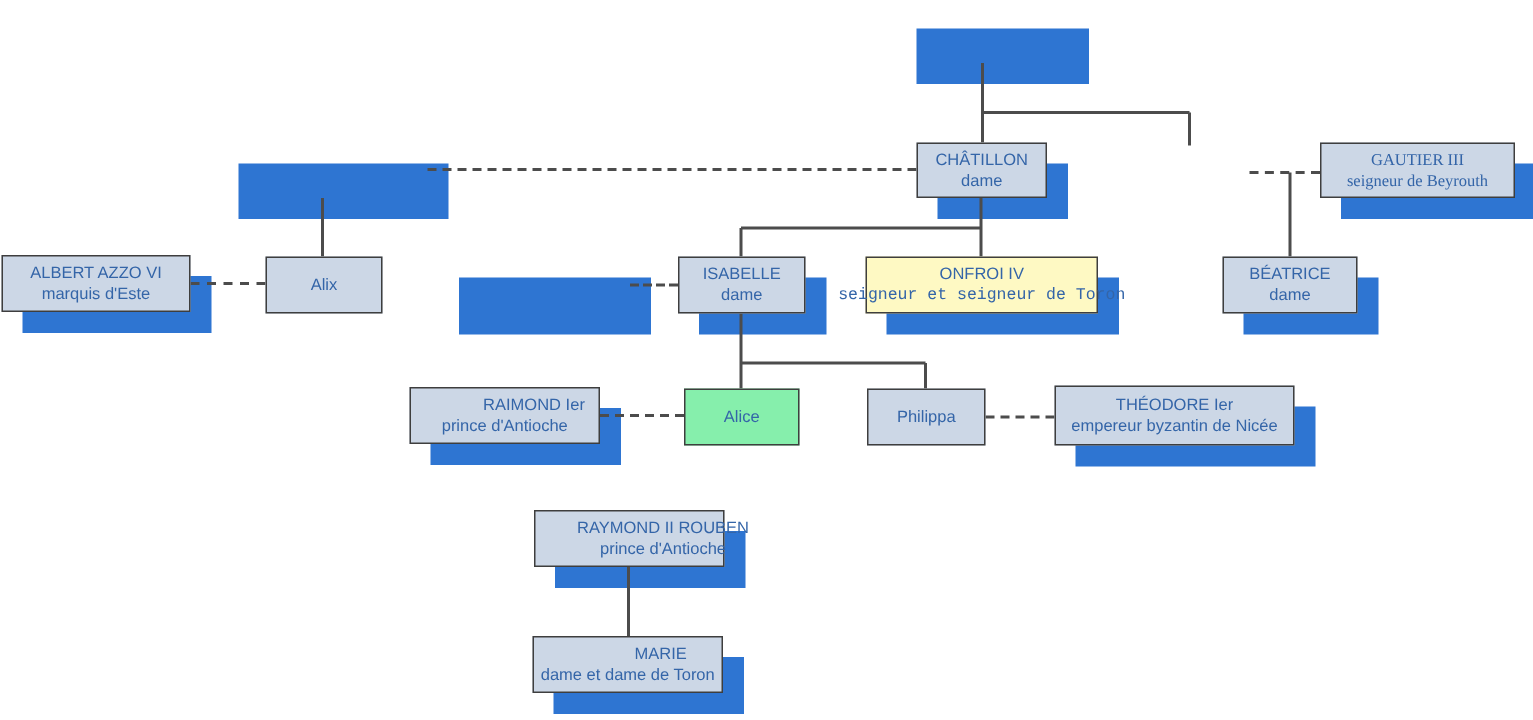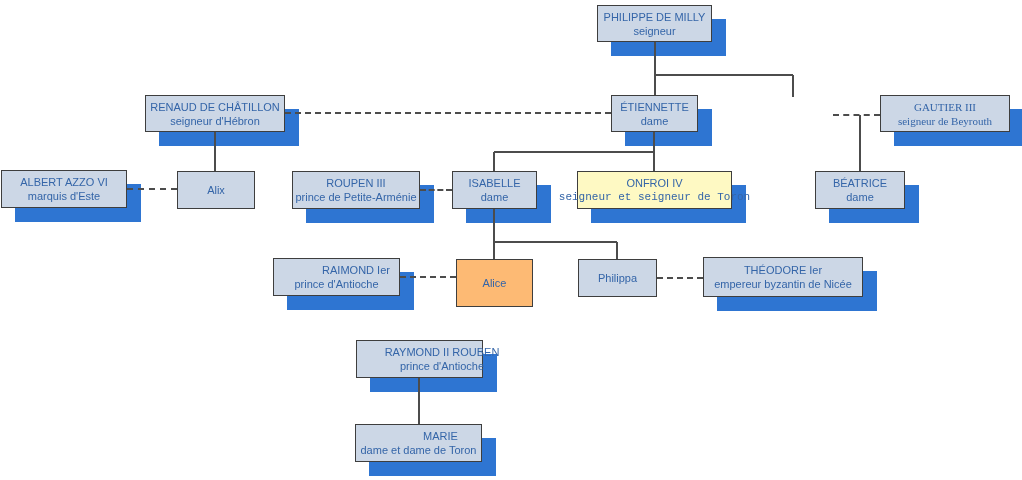--- a/index.html
+++ b/index.html
@@ -54,64 +54,52 @@
     <div class="connector" style="left: 493px; top: 209px; width: 0px; height: 50px; border-left: 2px solid rgb(76, 76, 76);"></div>
     <div class="connector" style="left: 494px; top: 241px; width: 123px; height: 0px; border-top: 2px solid rgb(76, 76, 76);"></div>
     <div class="connector" style="left: 616px; top: 242px; width: 0px; height: 17px; border-left: 2px solid rgb(76, 76, 76);"></div>
     <div class="connector" style="left: 418px; top: 378px; width: 0px; height: 46px; border-left: 2px solid rgb(76, 76, 76);"></div>
     <div class="connector" style="left: 285px; top: 112px; width: 326px; height: 0px; border-top: 2px dashed rgb(76, 76, 76);"></div>
     <div class="connector" style="left: 833px; top: 114px; width: 47px; height: 0px; border-top: 2px dashed rgb(76, 76, 76);"></div>
     <div class="connector" style="left: 127px; top: 188px; width: 50px; height: 0px; border-top: 2px dashed rgb(76, 76, 76);"></div>
     <div class="connector" style="left: 420px; top: 189px; width: 32px; height: 0px; border-top: 2px dashed rgb(76, 76, 76);"></div>
     <div class="connector" style="left: 400px; top: 276px; width: 56px; height: 0px; border-top: 2px dashed rgb(76, 76, 76);"></div>
     <div class="connector" style="left: 657px; top: 277px; width: 46px; height: 0px; border-top: 2px dashed rgb(76, 76, 76);"></div>
-    <div class="node" style="left: 597px; top: 5px; width: 115px; height: 37px; background: rgb(204, 215, 230); border: 1.5px solid rgb(62, 62, 62);">
-      <div class="node-name" style="color: rgb(52, 101, 168);">PHILIPPE DE MILLY</div>
-      <div class="node-sub" style="color: rgb(52, 101, 168);">seigneur</div>
-    </div>
-    <div class="node" style="left: 145px; top: 95px; width: 140px; height: 37px; background: rgb(204, 215, 230); border: 1.5px solid rgb(62, 62, 62);">
-      <div class="node-name" style="color: rgb(52, 101, 168);">RENAUD DE CHÂTILLON</div>
-      <div class="node-sub" style="color: rgb(52, 101, 168);">seigneur d'Hébron</div>
-    </div>
     <div class="node" style="left: 611px; top: 95px; width: 87px; height: 37px; background: rgb(204, 215, 230); border: 1.5px solid rgb(62, 62, 62);">
-      <div class="node-name" style="color: rgb(52, 101, 168);">ÉTIENNETTE</div>
+      <div class="node-name" style="color: rgb(52, 101, 168);">CHÂTILLON</div>
       <div class="node-sub" style="color: rgb(52, 101, 168);">dame</div>
     </div>
     <div class="node" style="left: 880px; top: 95px; width: 130px; height: 37px; background: rgb(204, 215, 230); border: 1.5px solid rgb(62, 62, 62); font-family: Liberation Serif, serif;">
       <div class="node-name" style="color: rgb(52, 101, 168);">GAUTIER III</div>
       <div class="node-sub" style="color: rgb(52, 101, 168);">seigneur de Beyrouth</div>
     </div>
     <div class="node" style="left: 177px; top: 171px; width: 78px; height: 38px; background: rgb(204, 215, 230); border: 1.5px solid rgb(62, 62, 62);">
       <div class="node-name" style="color: rgb(52, 101, 168);">Alix</div>
     </div>
     <div class="node" style="left: 1px; top: 170px; width: 126px; height: 38px; background: rgb(204, 215, 230); border: 1.5px solid rgb(62, 62, 62);">
       <div class="node-name" style="color: rgb(52, 101, 168);">ALBERT AZZO VI</div>
       <div class="node-sub" style="color: rgb(52, 101, 168);">marquis d'Este</div>
-    </div>
-    <div class="node" style="left: 292px; top: 171px; width: 128px; height: 38px; background: rgb(204, 215, 230); border: 1.5px solid rgb(62, 62, 62);">
-      <div class="node-name" style="color: rgb(52, 101, 168);">ROUPEN III</div>
-      <div class="node-sub" style="color: rgb(52, 101, 168);">prince de Petite-Arménie</div>
     </div>
     <div class="node" style="left: 452px; top: 171px; width: 85px; height: 38px; background: rgb(204, 215, 230); border: 1.5px solid rgb(62, 62, 62);">
       <div class="node-name" style="color: rgb(52, 101, 168);">ISABELLE</div>
       <div class="node-sub" style="color: rgb(52, 101, 168);">dame</div>
     </div>
     <div class="node" style="left: 577px; top: 171px; width: 155px; height: 38px; background: #fef9c3; border: 1.5px solid rgb(62, 62, 62);">
       <div class="node-name" style="color: rgb(52, 101, 168);">ONFROI IV</div>
       <div class="node-sub" style="color: rgb(52, 101, 168); font-family: Liberation Mono, monospace;">seigneur et seigneur de Toron</div>
     </div>
     <div class="node" style="left: 815px; top: 171px; width: 90px; height: 38px; background: rgb(204, 215, 230); border: 1.5px solid rgb(62, 62, 62);">
       <div class="node-name" style="color: rgb(52, 101, 168);">BÉATRICE</div>
       <div class="node-sub" style="color: rgb(52, 101, 168);">dame</div>
     </div>
     <div class="node" style="left: 273px; top: 258px; width: 127px; height: 38px; background: rgb(204, 215, 230); border: 1.5px solid rgb(62, 62, 62);">
       <div class="node-name" style="color: rgb(52, 101, 168); margin-left: 39px;">RAIMOND Ier</div>
       <div class="node-sub" style="color: rgb(52, 101, 168);">prince d'Antioche</div>
     </div>
-    <div class="node" style="left: 456px; top: 259px; width: 77px; height: 48px; background: #fdba74; border: 1.5px solid rgb(62, 62, 62);">
+    <div class="node" style="left: 456px; top: 259px; width: 77px; height: 38px; background: #86efac; border: 1.5px solid rgb(62, 62, 62);">
       <div class="node-name" style="color: rgb(52, 101, 168);">Alice</div>
     </div>
     <div class="node" style="left: 578px; top: 259px; width: 79px; height: 38px; background: rgb(204, 215, 230); border: 1.5px solid rgb(62, 62, 62);">
       <div class="node-name" style="color: rgb(52, 101, 168);">Philippa</div>
     </div>
     <div class="node" style="left: 703px; top: 257px; width: 160px; height: 40px; background: rgb(204, 215, 230); border: 1.5px solid rgb(62, 62, 62);">
       <div class="node-name" style="color: rgb(52, 101, 168);">THÉODORE Ier</div>
       <div class="node-sub" style="color: rgb(52, 101, 168);">empereur byzantin de Nicée</div>
     </div>
     <div class="node" style="left: 356px; top: 340px; width: 127px; height: 38px; background: rgb(204, 215, 230); border: 1.5px solid rgb(62, 62, 62); padding-left: 45px;">

